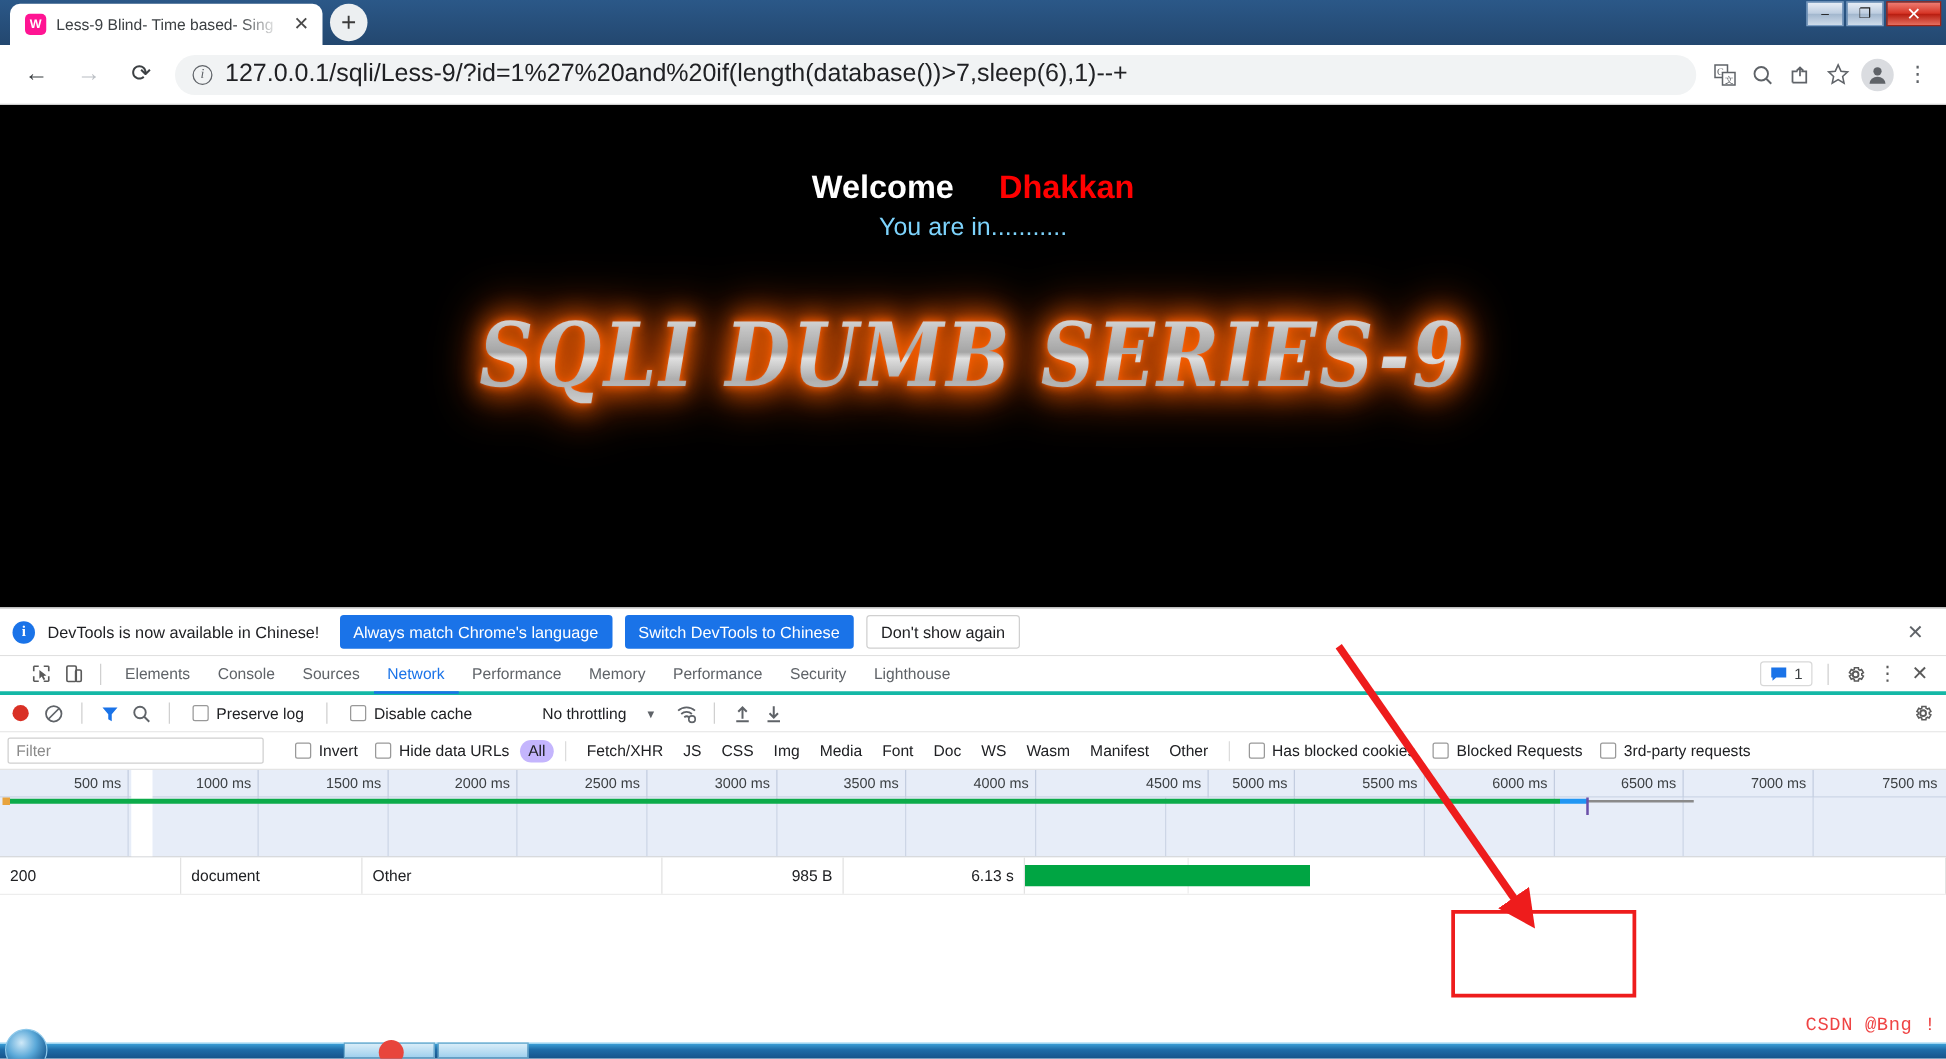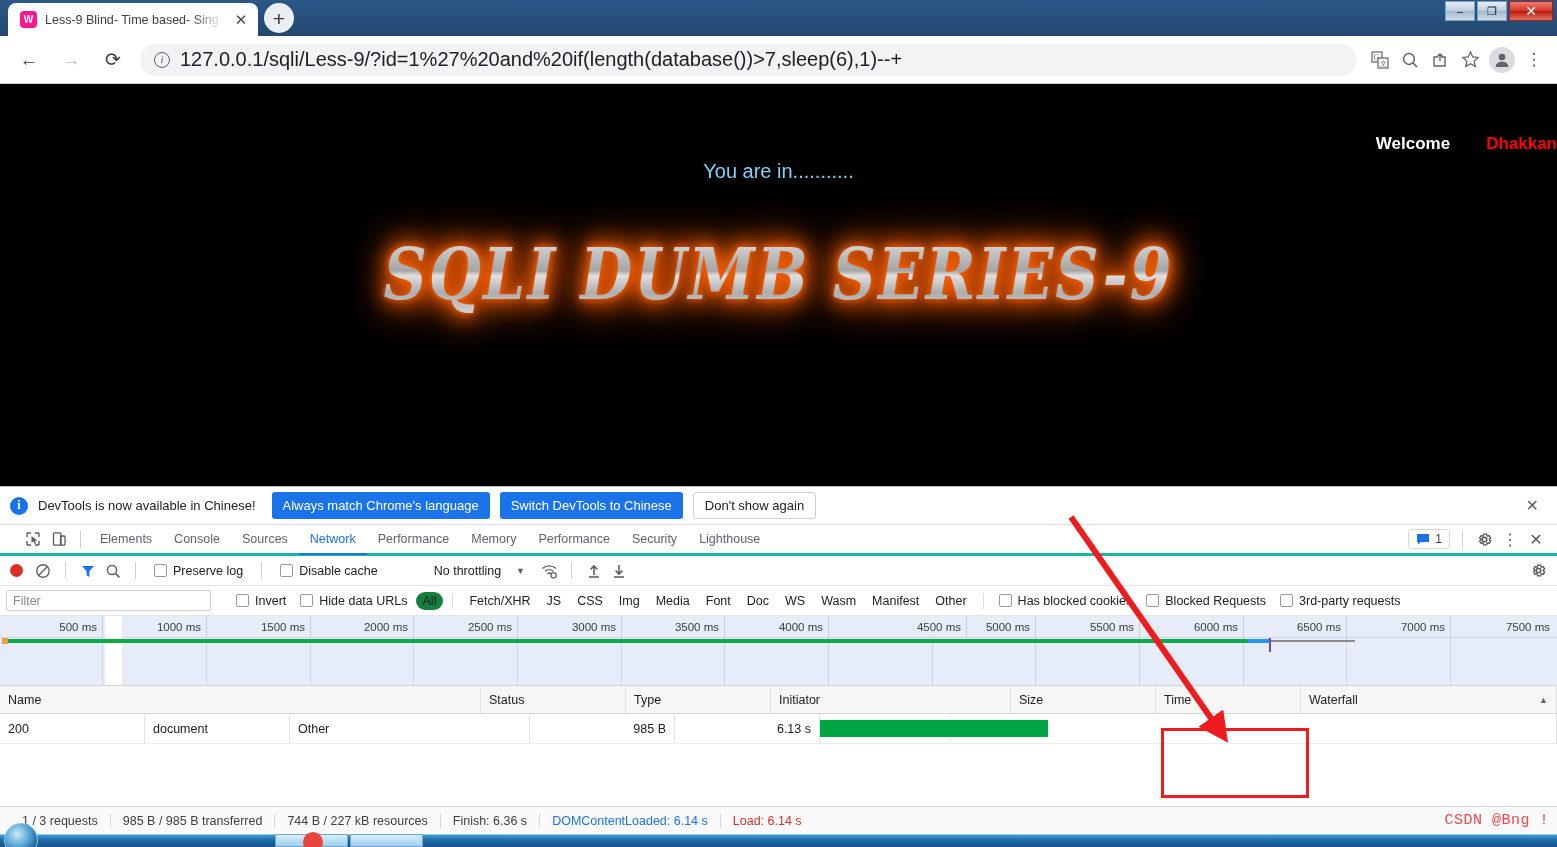--- a/index.html
+++ b/index.html
@@ -99,22 +99,22 @@
     display: flex; align-items: center; justify-content: center;
     margin: 0 4px; flex: 0 0 auto;
   }
 
   
   .viewport {
     position: absolute; top: 84px; left: 0; width: 1557px; height: 402px;
     background: #000000; overflow: hidden;
   }
   .welcome-line {
-    text-align: right; margin-top: 50px;
-    font-family: "Liberation Sans", sans-serif; font-size: 17px; font-weight: bold;
+    text-align: center; margin-top: 50px;
+    font-family: "Liberation Sans", sans-serif; font-size: 26px; font-weight: bold;
   }
   .welcome-word { color: #ffffff; }
   .welcome-name { color: #ff0000; margin-left: 36px; }
   .youarein {
     text-align: center; margin-top: 6px; color: #7dd3fc;
     font-size: 20px; font-family: "Liberation Sans", sans-serif;
   }
   .banner-wrap { margin-top: 56px; text-align: center; }
   .banner {
     display: inline-block;
@@ -198,21 +198,21 @@
   }
   .filter-input {
     width: 205px; height: 21px; border: 1px solid #cfcfcf; border-radius: 2px;
     font-size: 12.5px; color: #8a8a8a; padding: 0 6px; display: flex; align-items: center;
     background: #fff; flex: 0 0 auto;
   }
   .ftype {
     font-size: 12.5px; color: #202124; padding: 2px 7px; border-radius: 9px;
     white-space: nowrap; margin: 0 1px;
   }
-  .ftype.sel { background: #15803d; }
+  .ftype.sel { background: #c4b5fd; }
   .vsep { width: 1px; height: 16px; background: #dcdcdc; margin: 0 8px; flex: 0 0 auto; }
 
   
   .dt-overview { height: 70px; position: relative; background: #e7edf8; border-bottom: 1px solid #d3d3d3; }
   .ov-ruler { height: 22px; position: relative; border-bottom: 1px solid #cdd6e6; }
   .ov-tick {
     position: absolute; top: 0; height: 22px; border-right: 1px solid #c3cde0;
     font-size: 11.5px; color: #3c4043; text-align: right; padding-right: 5px;
     line-height: 22px; box-sizing: border-box;
   }
@@ -557,59 +557,34 @@
         <div class="ov-gap" style="left:105px;width:17px"></div>
         <div class="ov-green" style="left:8px;width:1240px"></div>
         <div class="ov-blue" style="left:1248px;width:22px"></div>
         <div class="ov-gray" style="left:1270px;width:85px"></div>
         <div class="ov-vline" style="left:1269px"></div>
         <div class="ov-orange"></div>
       </div>
     </div>
 
     <div class="dt-table">
-      <div class="tbl-head">
-        <div class="tc c-name">Name</div>
-        <div class="tc c-status">Status</div>
-        <div class="tc c-type">Type</div>
-        <div class="tc c-init">Initiator</div>
-        <div class="tc c-size">Size</div>
-        <div class="tc c-time">Time</div>
-        <div class="tc c-wf">
-          <span>Waterfall</span>
-          <span class="sort-arrow">▲</span>
-        </div>
-      </div>
       <div class="tbl-row">
         <div class="tc c-status">200</div>
         <div class="tc c-type">document</div>
         <div class="tc c-init">Other</div>
         <div class="tc c-size num">985 B</div>
         <div class="tc c-time num">6.13 s</div>
         <div class="tc c-wf">
           <div class="wf-grid" style="left:130px;top:0;bottom:0"></div>
 
           <div class="wf-bar" style="width:228px"></div>
         </div>
       </div>
     </div>
 
-    <div class="dt-status">
-      <div class="st-item">1 / 3 requests</div>
-      <div class="st-div"></div>
-      <div class="st-item">985 B / 985 B transferred</div>
-      <div class="st-div"></div>
-      <div class="st-item">744 B / 227 kB resources</div>
-      <div class="st-div"></div>
-      <div class="st-item">Finish: 6.36 s</div>
-      <div class="st-div"></div>
-      <div class="st-item blue">DOMContentLoaded: 6.14 s</div>
-      <div class="st-div"></div>
-      <div class="st-item red">Load: 6.14 s</div>
-    </div>
   </div>
 
   <div class="anno-box" style="left:1161px;top:728px;width:148px;height:70px;"></div>
 
   <svg class="anno-svg" aria-hidden="true">
     <defs>
       <marker id="arrowhead" markerWidth="5" markerHeight="5" refX="1.2" refY="2.5" orient="auto">
         <polygon points="0 0, 5 2.5, 0 5" fill="#ee1c1c"></polygon>
       </marker>
     </defs>

